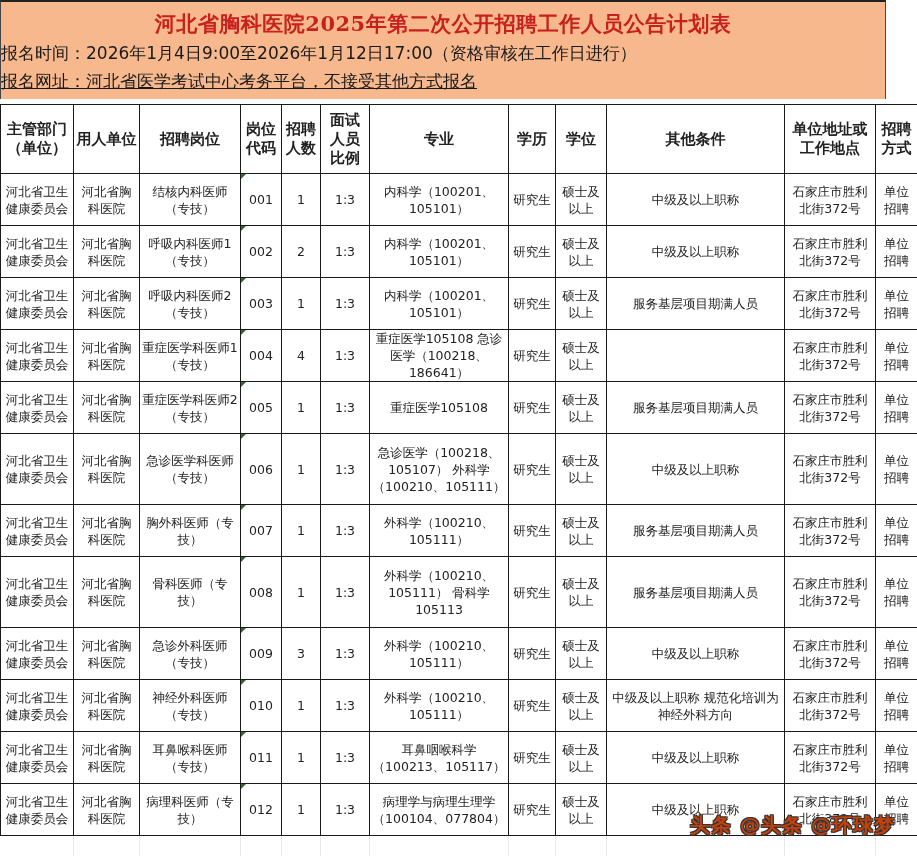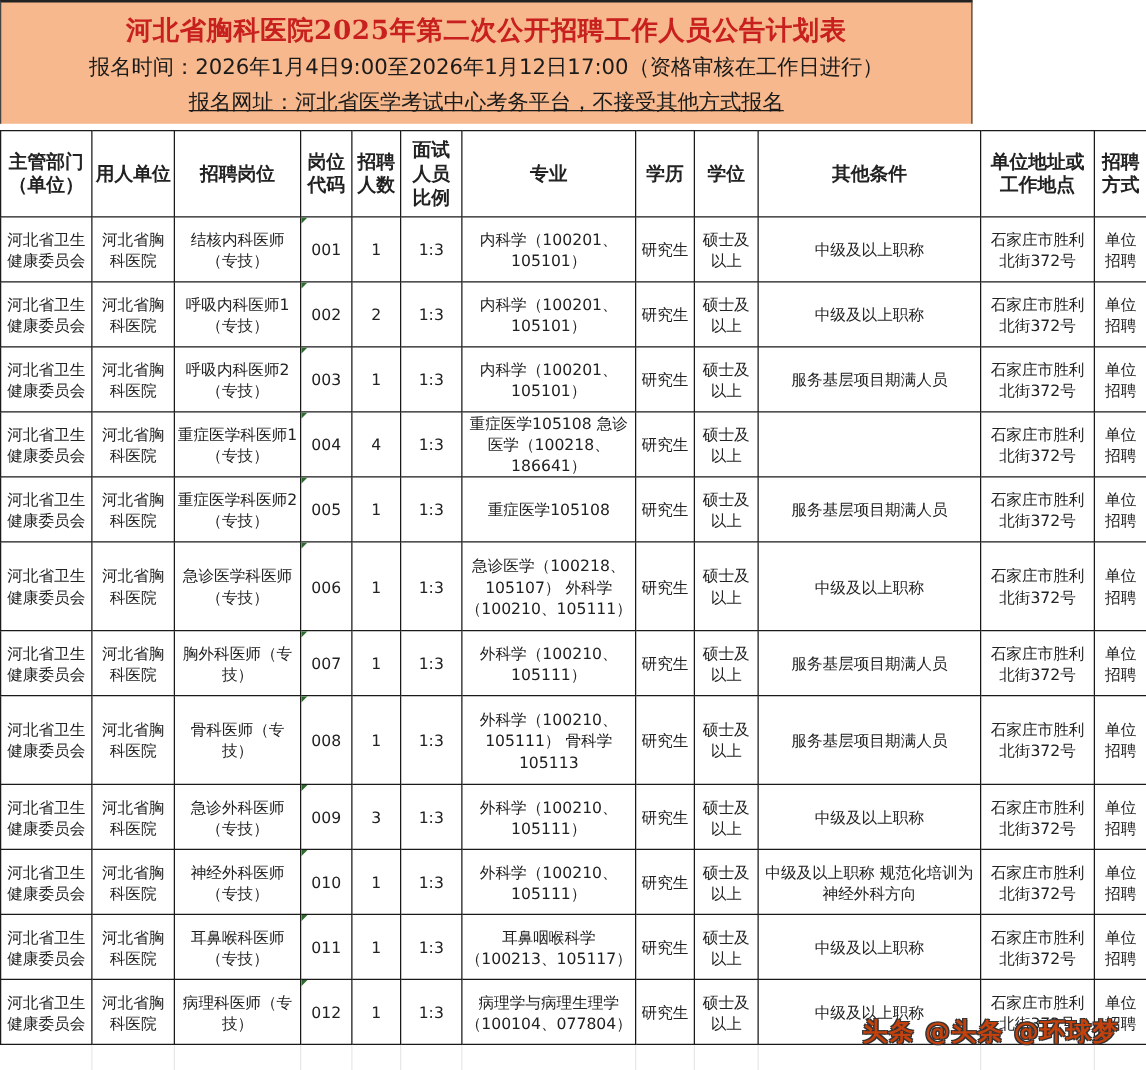--- a/index.html
+++ b/index.html
@@ -2,31 +2,31 @@
 <html><head>
 <meta charset="utf-8">
 <style>
   html, body { margin: 0; padding: 0; }
   body {
     width: 917px; height: 856px; overflow: hidden; background: #ffffff;
     font-family: "DejaVu Sans", "Liberation Sans", sans-serif; color: #111;
     position: relative;
   }
   .title-block {
-    position: absolute; left: 0; top: 0; width: 778px; height: 99px;
+    position: absolute; left: 0; top: 0; width: 886px; height: 99px;
     background: #f6b88c; border-top: 2px solid #222; border-left: 1px solid #444; border-right: 1px solid #444;
     box-sizing: border-box;
   }
   .title-main {
     position: absolute; left: 0; right: 0; top: 8px; text-align: center;
     color: #c8201e; font-weight: bold; font-size: 21px; letter-spacing: 0.5px;
     font-family: "DejaVu Serif", "Liberation Serif", serif;
   }
   .title-sub {
-    position: absolute; left: 0; right: 0; text-align: center;
+    position: absolute; left: 0; right: 0; 
     color: #1a1a1a; font-size: 17px;
   }
   .sub1 { top: 40px; }
   .sub2 { top: 68px; text-decoration: underline; }
 
   table.plan {
     position: absolute; left: 0; top: 104px;
     border-collapse: collapse; table-layout: fixed; width: 917px;
   }
   table.plan th, table.plan td {

